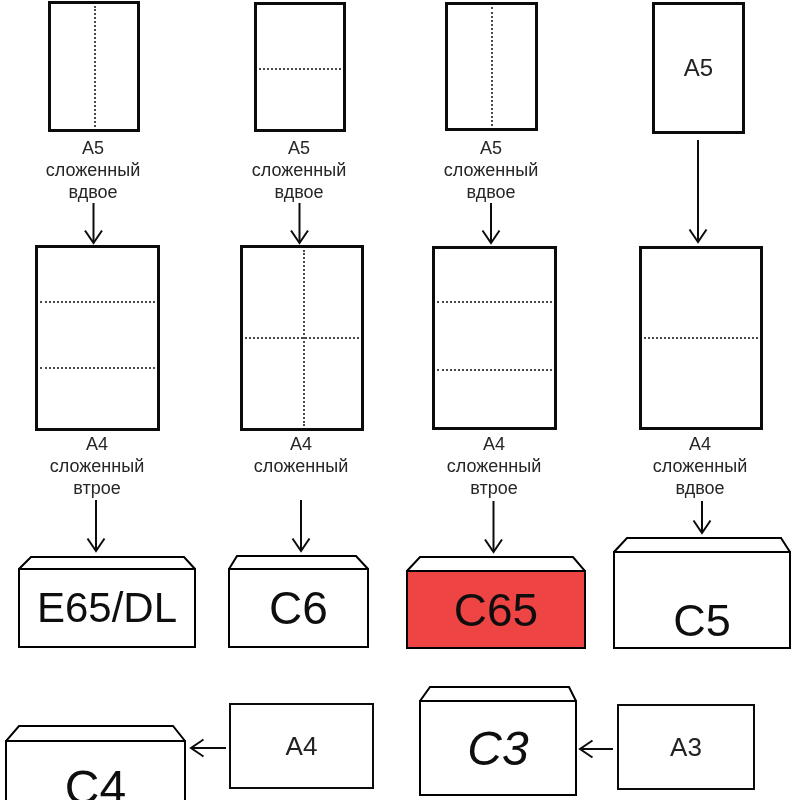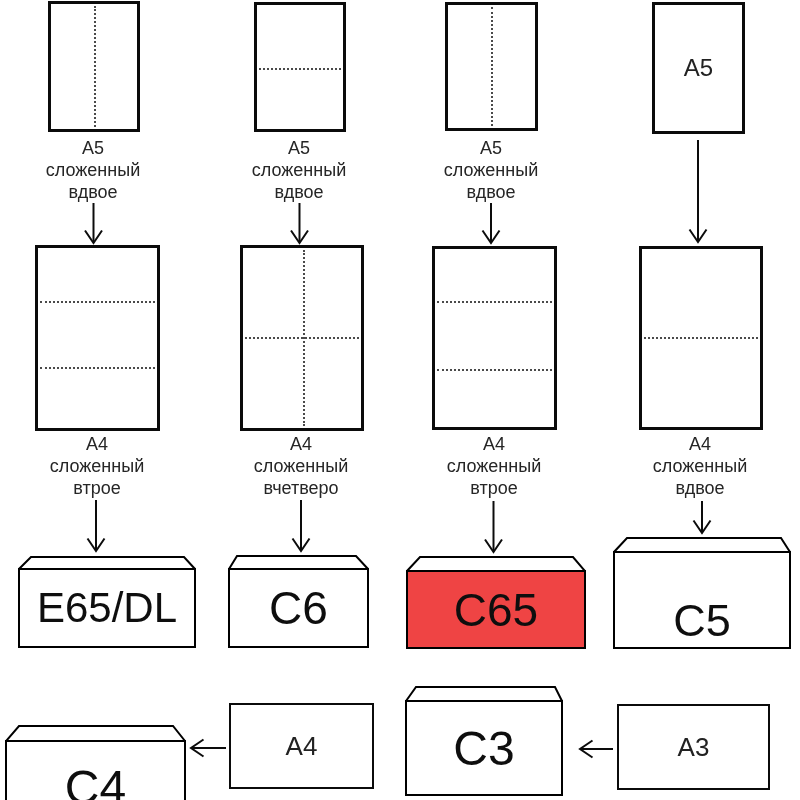--- a/index.html
+++ b/index.html
@@ -116,21 +116,20 @@
   </div>
 
   <div class="cap" style="left:17px;top:433px;">
     <div>A4</div>
     <div>сложенный</div>
     <div>втрое</div>
   </div>
   <div class="cap" style="left:221px;top:433px;">
     <div>A4</div>
     <div>сложенный</div>
-    <div>вчетверо</div>
   </div>
   <div class="cap" style="left:414px;top:433px;">
     <div>A4</div>
     <div>сложенный</div>
     <div>втрое</div>
   </div>
   <div class="cap" style="left:620px;top:433px;">
     <div>A4</div>
     <div>сложенный</div>
     <div>вдвое</div>
@@ -178,30 +177,30 @@
       </svg>
     <div class="env-body" style="top:15px;height:95px;font-size:48px;">
       <span>C4</span>
     </div>
   </div>
 
   <div class="sheet thin" style="left:229px;top:703px;width:145px;height:86px;">
     <span class="sheet-text big">A4</span>
   </div>
 
-  <div class="env" style="left:405px;top:686px;width:158px;height:80px;">
+  <div class="env" style="left:419px;top:686px;width:158px;height:80px;font-style:italic;">
     <svg class="flap" width="158" height="16" viewBox="0 0 158 16">
         <polygon points="11,1 150,1 157,15 1,15"></polygon>
       </svg>
     <div class="env-body" style="top:14px;height:96px;font-size:48px;">
       <span>C3</span>
     </div>
   </div>
 
-  <div class="sheet thin" style="left:617px;top:704px;width:153px;height:86px;">
+  <div class="sheet thin" style="left:617px;top:704px;width:138px;height:86px;">
     <span class="sheet-text big">A3</span>
   </div>
 
   <svg id="arrows" width="800" height="800" viewBox="0 0 800 800">
     <g>
       <line x1="93.5" y1="203" x2="93.5" y2="242"></line>
       <polyline points="85,230.5 93.5,243 102,230.5"></polyline>
     </g>
     <g>
       <line x1="299.5" y1="203" x2="299.5" y2="242"></line>

